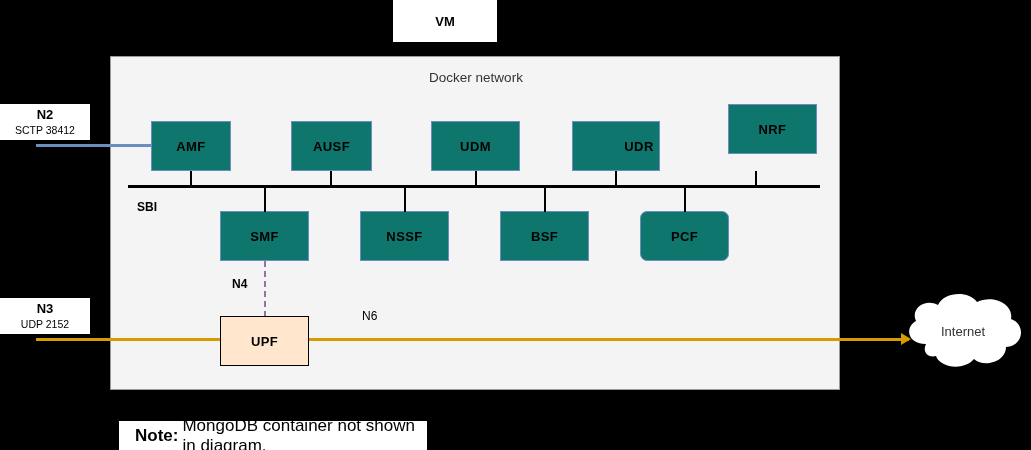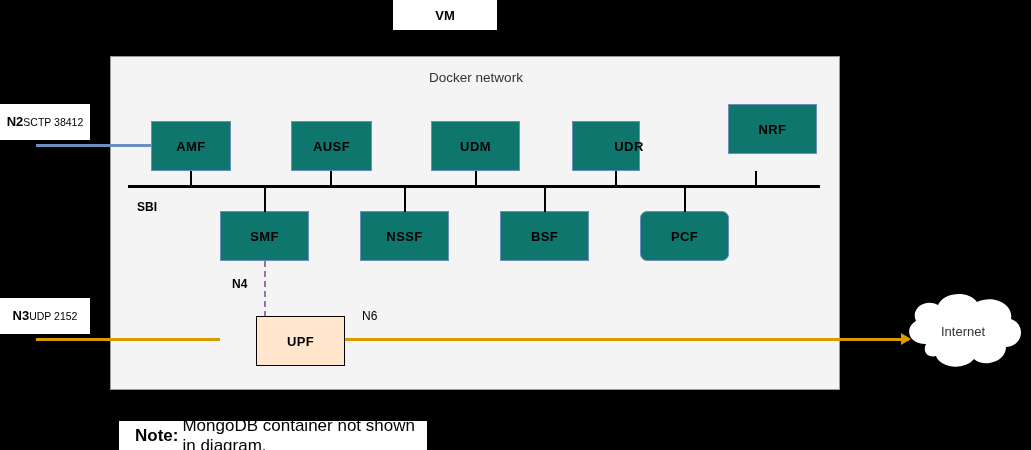--- a/index.html
+++ b/index.html
@@ -19,21 +19,21 @@
     position: absolute;
     left: 0; top: 0;
     width: 1031px;
     height: 450px;
   }
 
   
   .vm-box {
     position: absolute;
     left: 393px; top: 0px;
-    width: 104px; height: 30px;
+    width: 104px; height: 42px;
     background: #ffffff;
     display: flex;
     align-items: center;
     justify-content: center;
     font-size: 13px;
     font-weight: bold;
     color: #000000;
   }
 
   
@@ -74,21 +74,20 @@
     border: 1px solid #000000;
     box-sizing: border-box;
     display: flex;
     align-items: center;
     justify-content: center;
     font-size: 13px;
     font-weight: bold;
     letter-spacing: 0.4px;
     color: #000000;
     z-index: 6;
-    margin-left: 36px;
   }
 
   
   .sbi-bus {
     position: absolute;
     left: 128px; top: 185px;
     width: 692px; height: 3px;
     background: #000000;
     z-index: 3;
   }
@@ -149,21 +148,21 @@
     height: 3px;
     background: #6c8ebf;
     z-index: 4;
   }
 
   
   .ext-label {
     position: absolute;
     background: #ffffff;
     display: flex;
-    flex-direction: row;
+    flex-direction: column;
     align-items: center;
     justify-content: center;
     z-index: 7;
   }
   .ext-label .t1 {
     font-size: 13px;
     font-weight: bold;
     line-height: 16px;
   }
   .ext-label .t2 {
@@ -236,21 +235,21 @@
 
   <div class="nf-box" style="left:151px; top:121px; width:80px; height:50px;">
     <span>AMF</span>
   </div>
   <div class="nf-box" style="left:291px; top:121px; width:81px; height:50px;">
     <span>AUSF</span>
   </div>
   <div class="nf-box" style="left:431px; top:121px; width:89px; height:50px;">
     <span>UDM</span>
   </div>
-  <div class="nf-box" style="left:572px; top:121px; width:68px; height:50px;padding-left:46px;">
+  <div class="nf-box" style="left:572px; top:121px; width:88px; height:50px;padding-left:46px;">
     <span>UDR</span>
   </div>
   <div class="nf-box" style="left:711px; top:104px; width:89px; height:50px;margin-left:17px;">
     <span>NRF</span>
   </div>
 
   <div class="nf-box" style="left:360px; top:211px; width:89px; height:50px;">
     <span>NSSF</span>
   </div>
   <div class="nf-box" style="left:220px; top:211px; width:89px; height:50px;">

